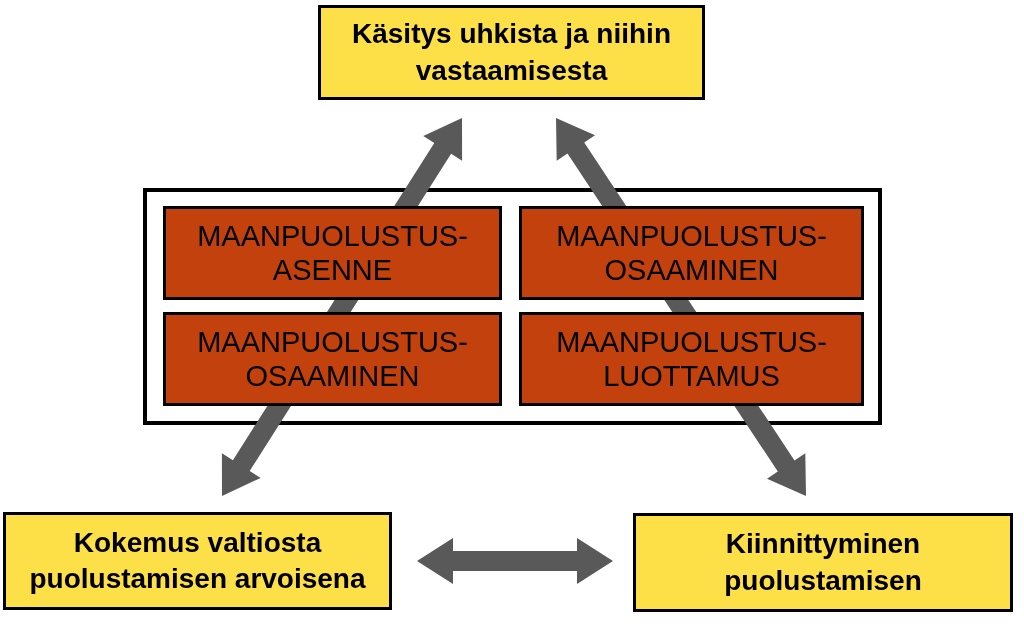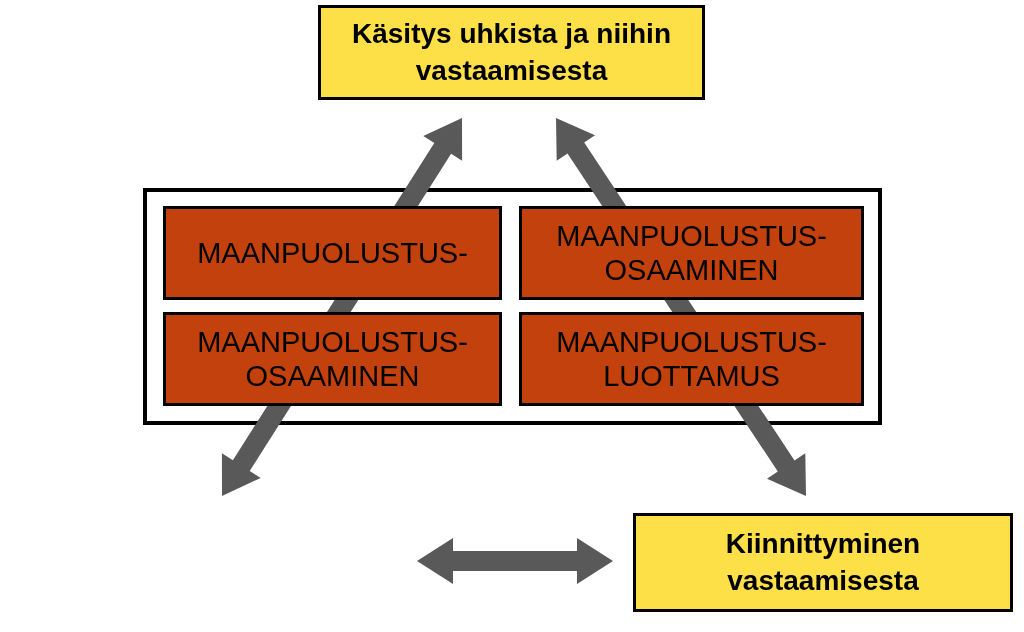--- a/index.html
+++ b/index.html
@@ -72,35 +72,39 @@
   <div class="box outer-box"></div>
 
   <svg id="arrows" class="arrows-layer" viewBox="0 0 1024 632">
       <polygon points="222,496 260.7,477.9 249.7,471 451.1,153.8 462.1,160.7 462,118 423.3,136.1 434.3,143 232.9,460.2 221.9,453.3" fill="#595959"></polygon>
       <polygon points="556,118 556.7,160.7 567.5,153.5 777.8,471.5 767,478.7 806,496 805.3,453.3 794.5,460.5 584.2,142.5 595,135.3" fill="#595959"></polygon>
       <polygon points="417,561 453,584 453,571 577,571 577,584 613,561 577,538 577,551 453,551 453,538" fill="#595959"></polygon>
     </svg>
 
   <div class="box inner-box inner-asenne">
     <span>MAANPUOLUSTUS-</span>
+    <span>ASENNE</span>
   </div>
 
   <div class="box inner-box inner-luottamus">
     <span>MAANPUOLUSTUS-</span>
     <span>OSAAMINEN</span>
   </div>
 
   <div class="box inner-box inner-toimijuus">
     <span>MAANPUOLUSTUS-</span>
     <span>OSAAMINEN</span>
   </div>
 
   <div class="box inner-box inner-osaaminen">
     <span>MAANPUOLUSTUS-</span>
     <span>LUOTTAMUS</span>
   </div>
 
+  <div class="box gray-box box-bottom-left">
+    <span>Kokemus valtiosta puolustamisen arvoisena</span>
+  </div>
 
   <div class="box gray-box box-bottom-right">
-    <span>Kiinnittyminen vastaamisesta</span>
+    <span>Kiinnittyminen puolustamisen</span>
   </div>
 
 </div>
 
 </body></html>

